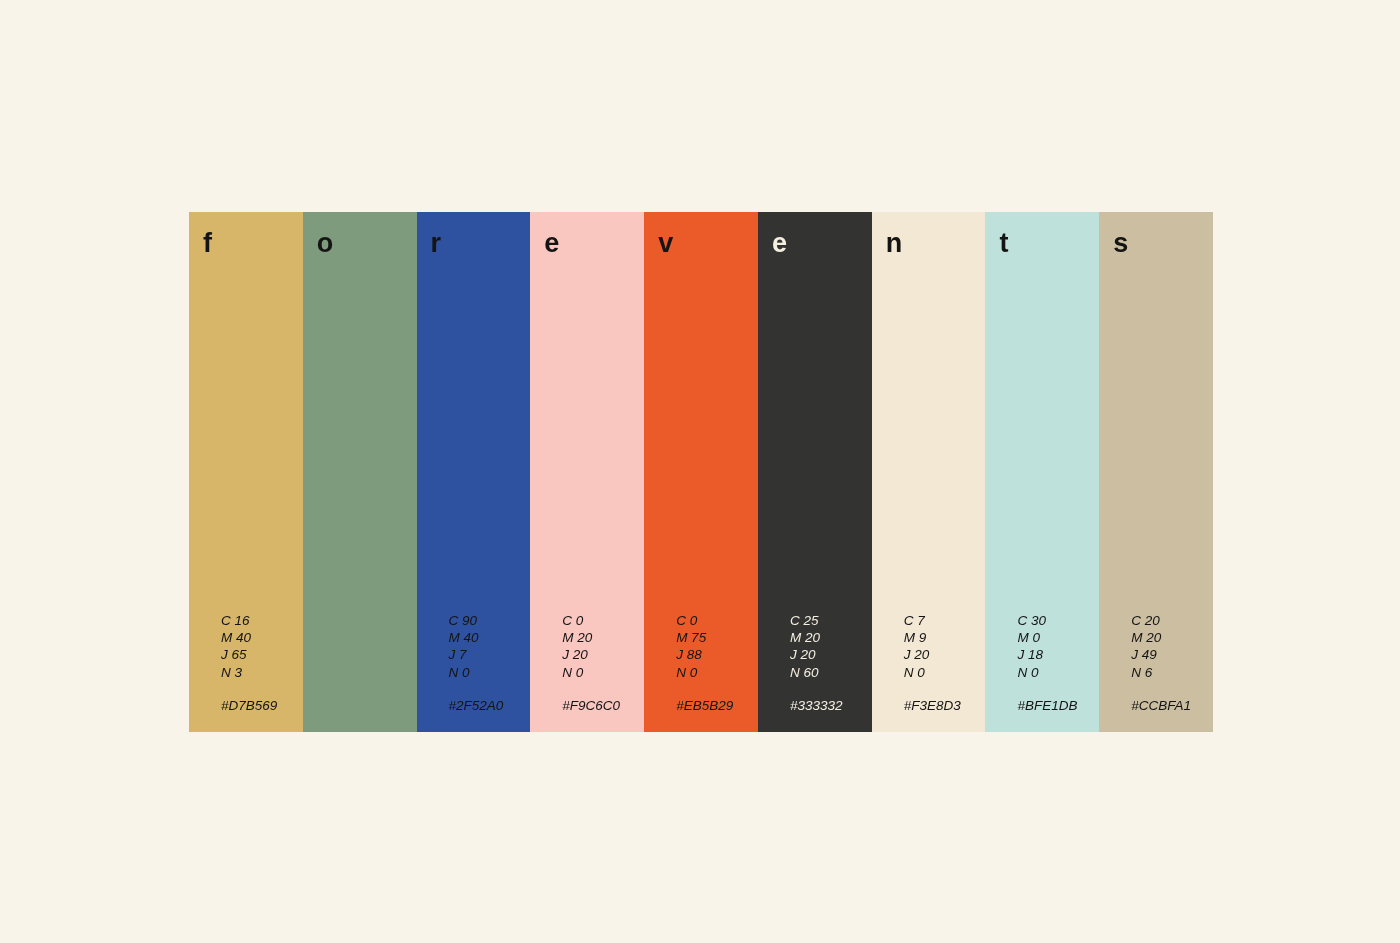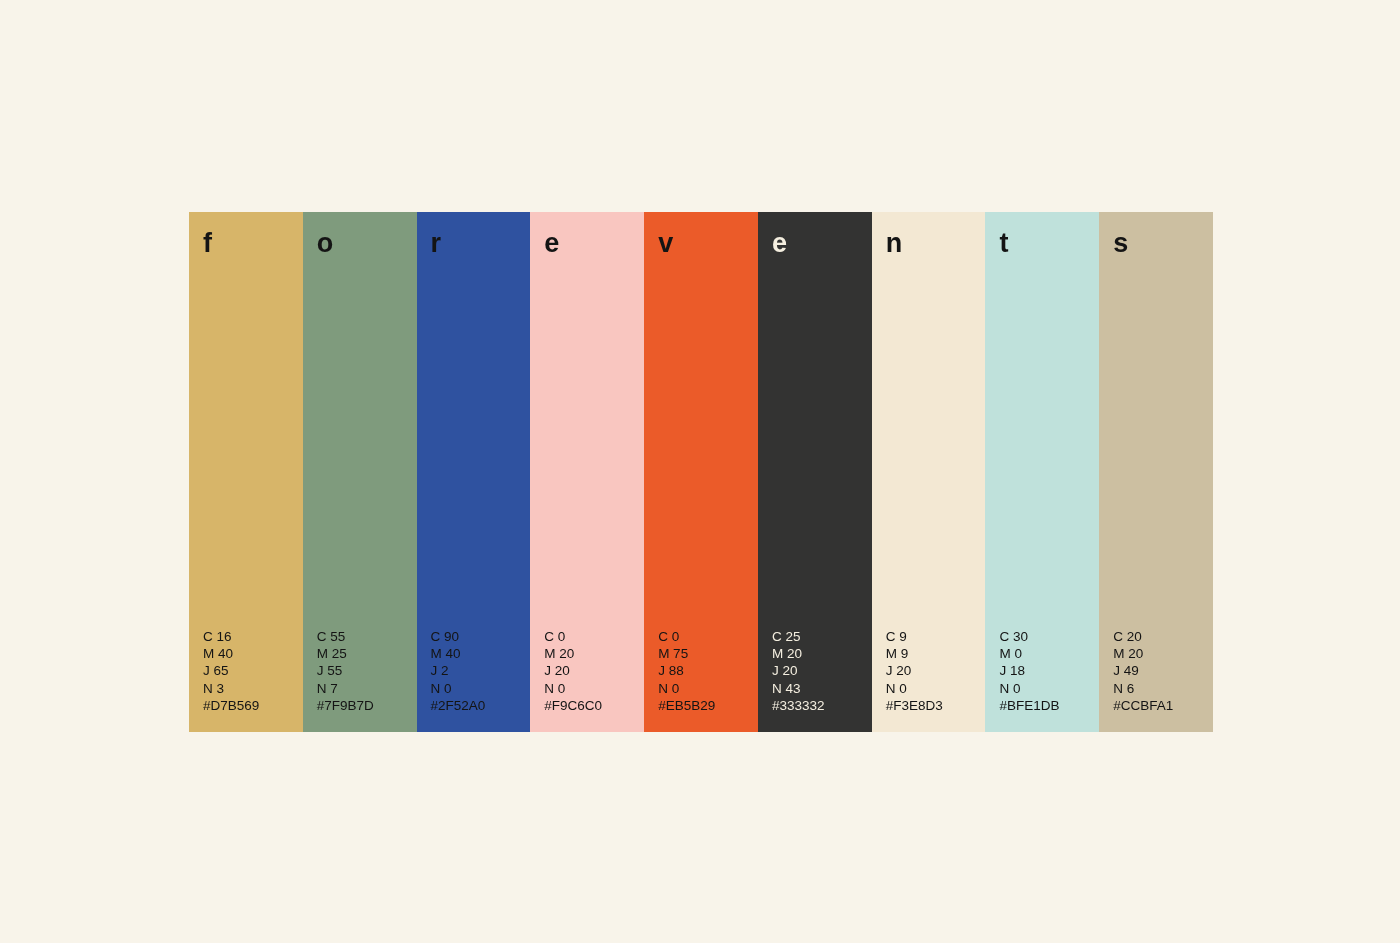--- a/index.html
+++ b/index.html
@@ -40,38 +40,40 @@
     font-size: 27px;
     font-weight: bold;
     line-height: 1;
     padding-left: 14px;
     padding-top: 18px;
     letter-spacing: 0;
     user-select: none;
   }
 
   .swatch-info {
-    padding-left: 14px;
+    padding-left: 32px;
     padding-bottom: 18px;
+    font-style: italic;
   }
 
   .cmyk-list {
     font-size: 13.5px;
     line-height: 17.2px;
     font-weight: normal;
   }
 
   .cmyk-line {
     white-space: nowrap;
   }
 
   .hex-value {
     font-size: 13.5px;
     line-height: 17.2px;
     font-weight: normal;
+    margin-top: 16px;
     white-space: nowrap;
   }
 </style>
 </head>
 <body style="background: rgb(248, 244, 234);">
 
 <div id="palette-board">
     <div class="swatch" style="background: rgb(215, 181, 105); color: rgb(20, 20, 20);">
       <div class="swatch-letter">f</div>
       <div class="swatch-info">
@@ -79,37 +81,28 @@
           <div class="cmyk-line">C 16</div>
           <div class="cmyk-line">M 40</div>
           <div class="cmyk-line">J 65</div>
           <div class="cmyk-line">N 3</div>
         </div>
         <div class="hex-value">#D7B569</div>
       </div>
     </div>
     <div class="swatch" style="background: rgb(127, 155, 125); color: rgb(20, 20, 20);">
       <div class="swatch-letter">o</div>
-      <div class="swatch-info">
-        <div class="cmyk-list">
-          <div class="cmyk-line">C 55</div>
-          <div class="cmyk-line">M 25</div>
-          <div class="cmyk-line">J 55</div>
-          <div class="cmyk-line">N 7</div>
-        </div>
-        <div class="hex-value">#7F9B7D</div>
-      </div>
     </div>
     <div class="swatch" style="background: rgb(47, 82, 160); color: rgb(20, 20, 20);">
       <div class="swatch-letter">r</div>
       <div class="swatch-info">
         <div class="cmyk-list">
           <div class="cmyk-line">C 90</div>
           <div class="cmyk-line">M 40</div>
-          <div class="cmyk-line">J 2</div>
+          <div class="cmyk-line">J 7</div>
           <div class="cmyk-line">N 0</div>
         </div>
         <div class="hex-value">#2F52A0</div>
       </div>
     </div>
     <div class="swatch" style="background: rgb(249, 198, 192); color: rgb(20, 20, 20);">
       <div class="swatch-letter">e</div>
       <div class="swatch-info">
         <div class="cmyk-list">
           <div class="cmyk-line">C 0</div>
@@ -132,30 +125,30 @@
         <div class="hex-value">#EB5B29</div>
       </div>
     </div>
     <div class="swatch" style="background: rgb(51, 51, 50); color: rgb(245, 239, 224);">
       <div class="swatch-letter">e</div>
       <div class="swatch-info">
         <div class="cmyk-list">
           <div class="cmyk-line">C 25</div>
           <div class="cmyk-line">M 20</div>
           <div class="cmyk-line">J 20</div>
-          <div class="cmyk-line">N 43</div>
+          <div class="cmyk-line">N 60</div>
         </div>
         <div class="hex-value">#333332</div>
       </div>
     </div>
     <div class="swatch" style="background: rgb(243, 232, 211); color: rgb(20, 20, 20);">
       <div class="swatch-letter">n</div>
       <div class="swatch-info">
         <div class="cmyk-list">
-          <div class="cmyk-line">C 9</div>
+          <div class="cmyk-line">C 7</div>
           <div class="cmyk-line">M 9</div>
           <div class="cmyk-line">J 20</div>
           <div class="cmyk-line">N 0</div>
         </div>
         <div class="hex-value">#F3E8D3</div>
       </div>
     </div>
     <div class="swatch" style="background: rgb(191, 225, 219); color: rgb(20, 20, 20);">
       <div class="swatch-letter">t</div>
       <div class="swatch-info">

